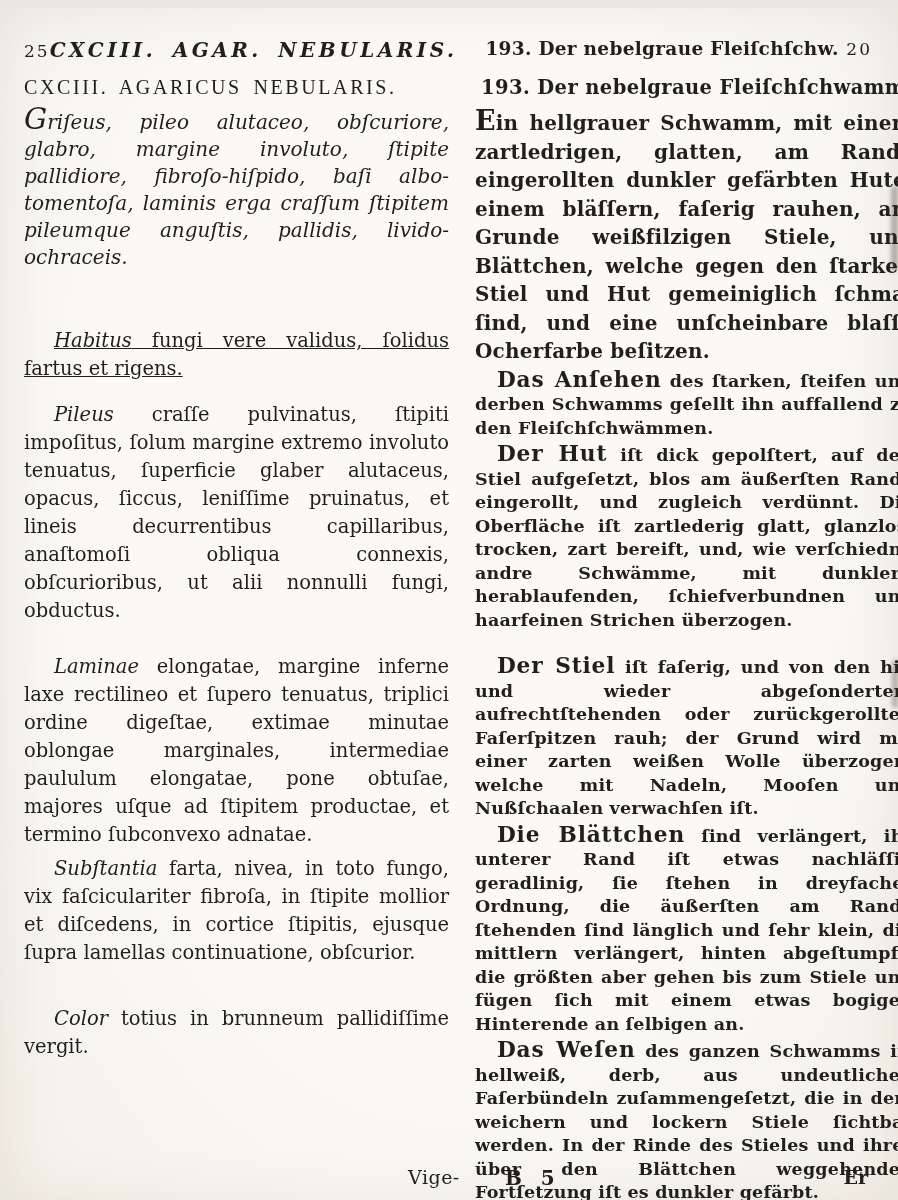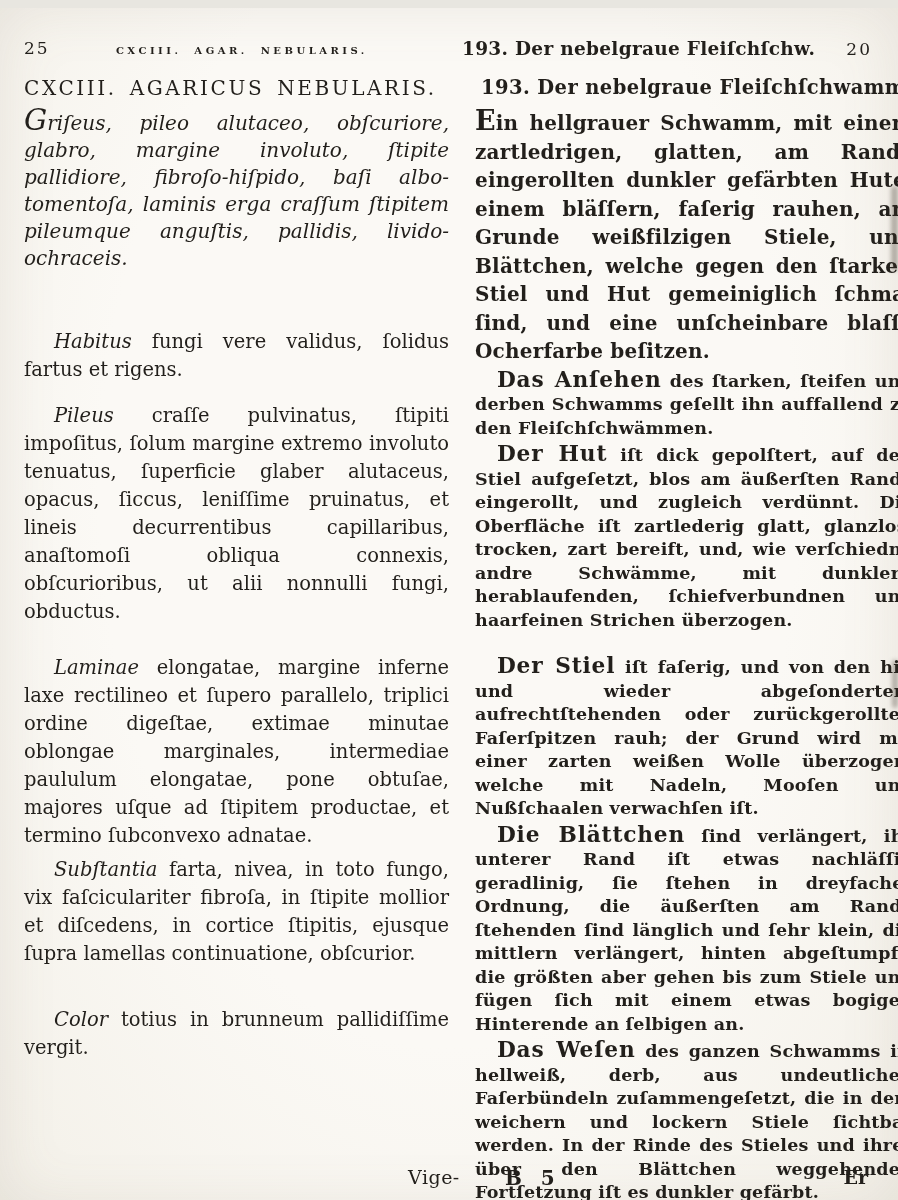--- a/index.html
+++ b/index.html
@@ -28,25 +28,26 @@
   .rh-half { flex: 1 1 50%; display: flex; align-items: baseline; }
   .rh-left { padding-left: 24px; padding-right: 14px; }
   .rh-right { padding-left: 14px; padding-right: 26px; }
   .rh-pagenum {
     font-size: 17px;
     letter-spacing: 2px;
   }
   .rh-title-lat {
     flex: 1;
     text-align: center;
-    font-size: 10px;
+    font-size: 20px;
     font-weight: 600;
     letter-spacing: 3.5px;
     word-spacing: 6px;
     white-space: nowrap;
+    font-style: italic;
   }
   .rh-title-de {
     flex: 1;
     text-align: left;
     font-weight: bold;
     font-size: 18.5px;
     letter-spacing: 0.3px;
     white-space: nowrap;
   }
 
@@ -62,41 +63,42 @@
   .col-german { flex: 1 1 auto; }
 
   
   .latin-heading {
     margin: 0;
     font-size: 20px;
     font-weight: normal;
     letter-spacing: 2.6px;
     word-spacing: 4px;
     white-space: nowrap;
+    font-family: Liberation Serif, serif;
   }
   .diagnosis {
     margin: 7px 0 0 0;
     font-style: italic;
     font-size: 20px;
     line-height: 27px;
     text-align: justify;
   }
   .diagnosis::first-letter {
     font-size: 29px;
     font-style: italic;
   }
   .col-latin p.lat-para {
     margin: 0;
     font-size: 19.5px;
     line-height: 28px;
     text-align: justify;
     text-indent: 30px;
   }
   .lat-lead { font-style: italic; }
-  .gap-xl { margin-top: 56px !important; }
+  .gap-xl { margin-top: 56px !important; text-decoration: underline; }
   .gap-md { margin-top: 18px !important; }
   .gap-lg { margin-top: 28px !important; }
   .gap-xxl { margin-top: 38px !important; }
   .gap-xs { margin-top: 6px !important; }
 
   
   .german-heading {
     margin: 0 0 0 6px;
     font-size: 19.5px;
     font-weight: bold;
@@ -161,21 +163,21 @@
     <div class="col col-latin">
       <h2 class="latin-heading">CXCIII. AGARICUS NEBULARIS.</h2>
 
       <p class="diagnosis">Griſeus, pileo alutaceo, obſcuriore, glabro, margine involuto, ſtipite pallidiore, fibroſo-hiſpido, baſi albo-tomentoſa, laminis erga craſſum ſtipitem pileumque anguſtis, pallidis, livido-ochraceis.</p>
 
       <p class="lat-para gap-xl"><span class="lat-lead">Habitus</span><span> fungi vere validus, ſolidus fartus et rigens.</span></p>
 
       <p class="lat-para gap-md"><span class="lat-lead">Pileus</span><span> craſſe pulvinatus, ſtipiti impoſitus, ſolum margine extremo involuto tenuatus, ſuperficie glaber alutaceus, opacus, ſiccus, leniſſime pruinatus, et lineis decurrentibus capillaribus, anaſtomoſi obliqua connexis, obſcurioribus, ut alii nonnulli fungi, obductus.</span></p>
 
 
-      <p class="lat-para gap-lg"><span class="lat-lead">Laminae</span><span> elongatae, margine inferne laxe rectilineo et ſupero parallelo, triplici ordine digeſtae, extimae minutae oblongae marginales, intermediae paululum elongatae, pone obtuſae, majores uſque ad ſtipitem productae, et termino ſubconvexo adnatae.</span></p>
+      <p class="lat-para gap-lg"><span class="lat-lead">Laminae</span><span> elongatae, margine inferne laxe rectilineo et ſupero tenuatus, triplici ordine digeſtae, extimae minutae oblongae marginales, intermediae paululum elongatae, pone obtuſae, majores uſque ad ſtipitem productae, et termino ſubconvexo adnatae.</span></p>
 
       <p class="lat-para gap-xs"><span class="lat-lead">Subſtantia</span><span> farta, nivea, in toto fungo, vix faſciculariter fibroſa, in ſtipite mollior et diſcedens, in cortice ſtipitis, ejusque ſupra lamellas continuatione, obſcurior.</span></p>
 
       <p class="lat-para gap-xxl"><span class="lat-lead">Color</span><span> totius in brunneum pallidiſſime vergit.</span></p>
     </div>
 
     <div class="col col-german">
       <h2 class="german-heading">193. Der nebelgraue Fleiſchſchwamm.</h2>
 
       <p class="intro-de">Ein hellgrauer Schwamm, mit einem zartledrigen, glatten, am Rande eingerollten dunkler gefärbten Hute, einem bläſſern, faſerig rauhen, am Grunde weißfilzigen Stiele, und Blättchen, welche gegen den ſtarken Stiel und Hut gemeiniglich ſchmal ſind, und eine unſcheinbare blaſſe Ocherfarbe beſitzen.</p>

